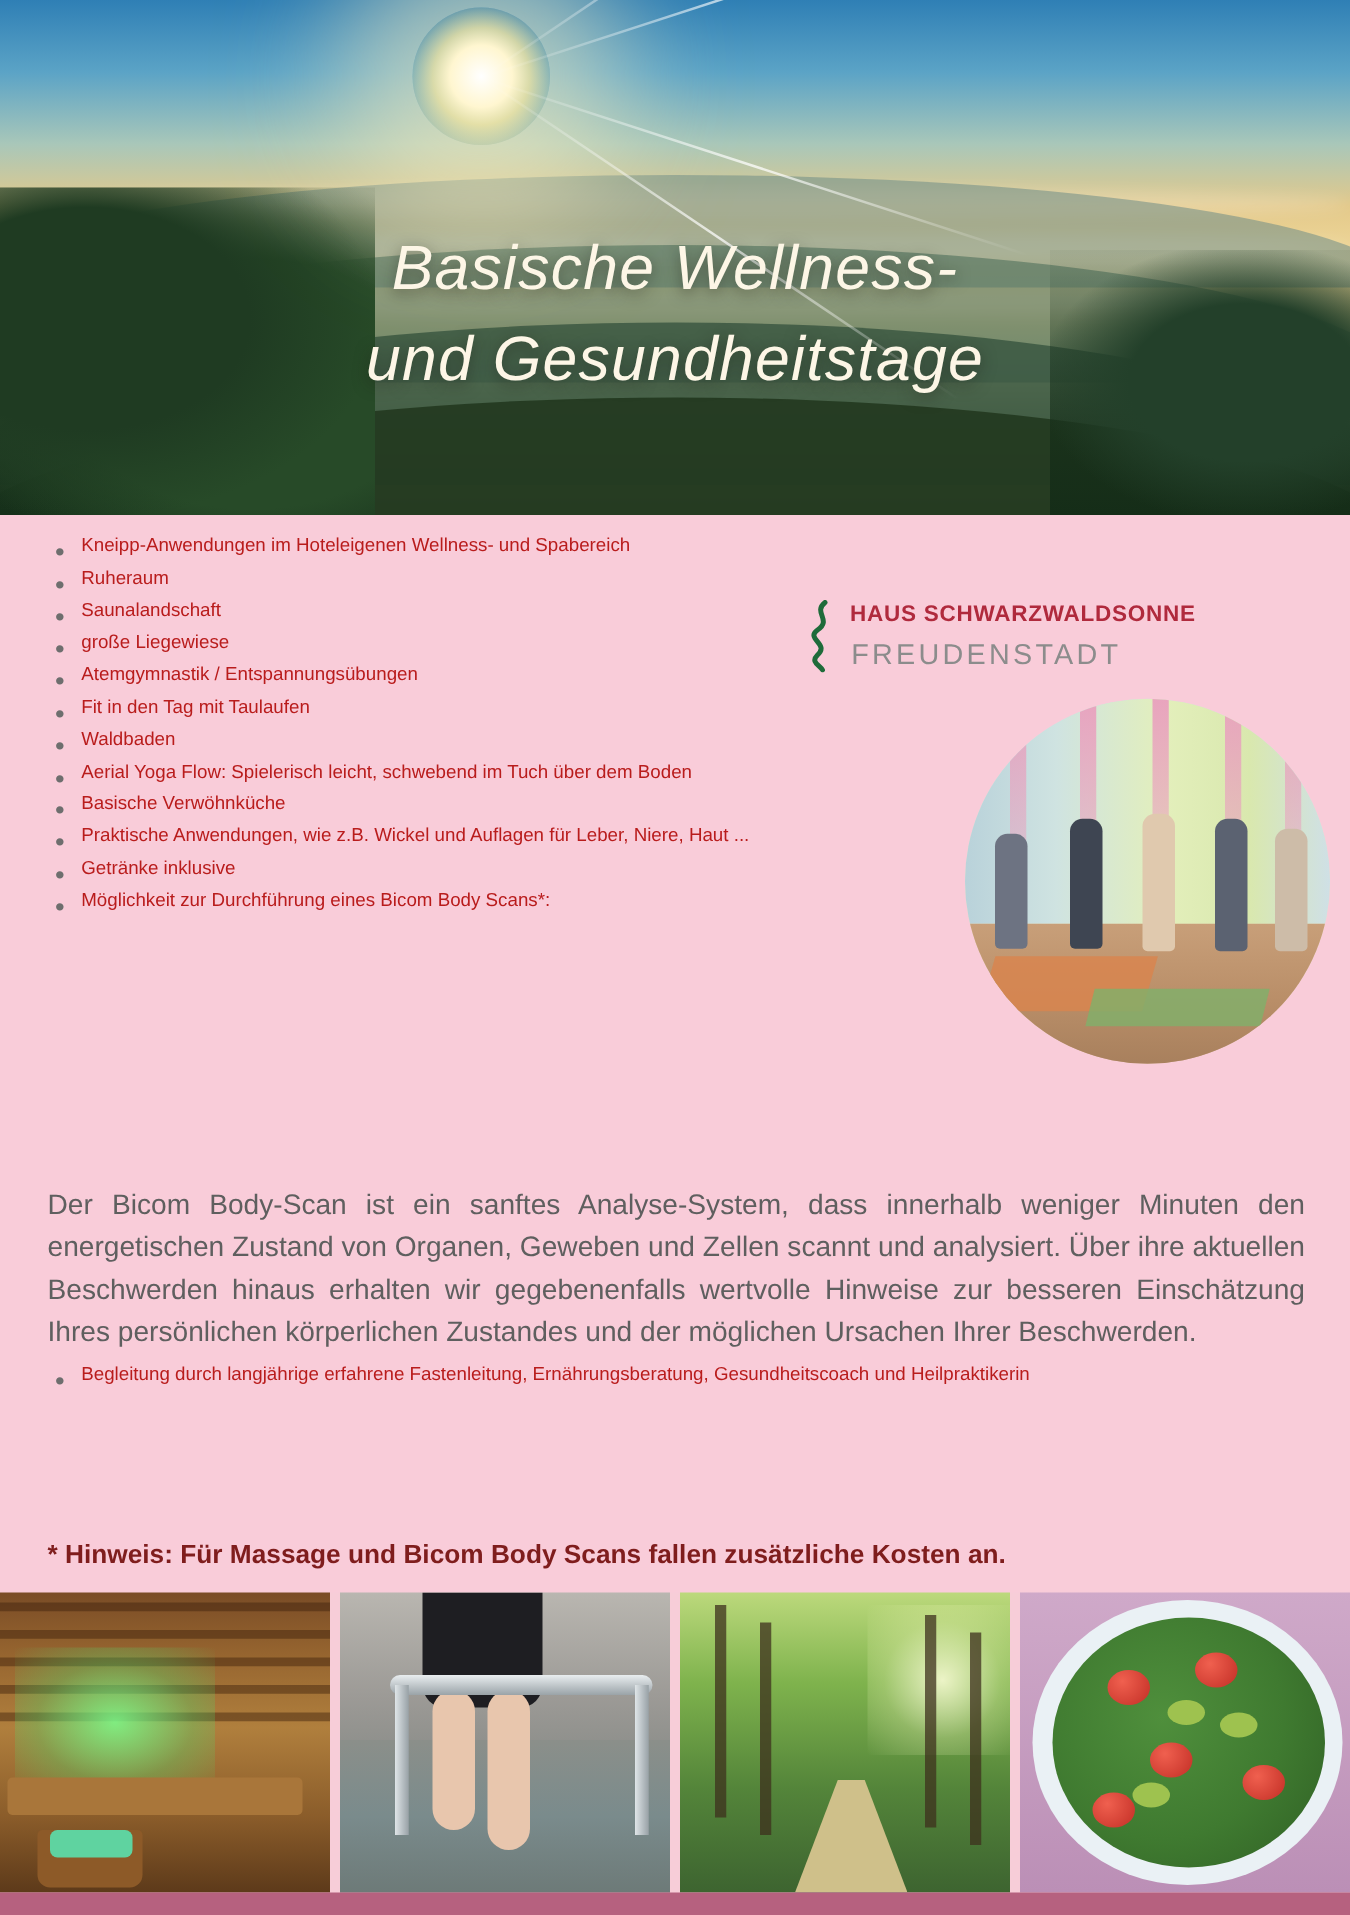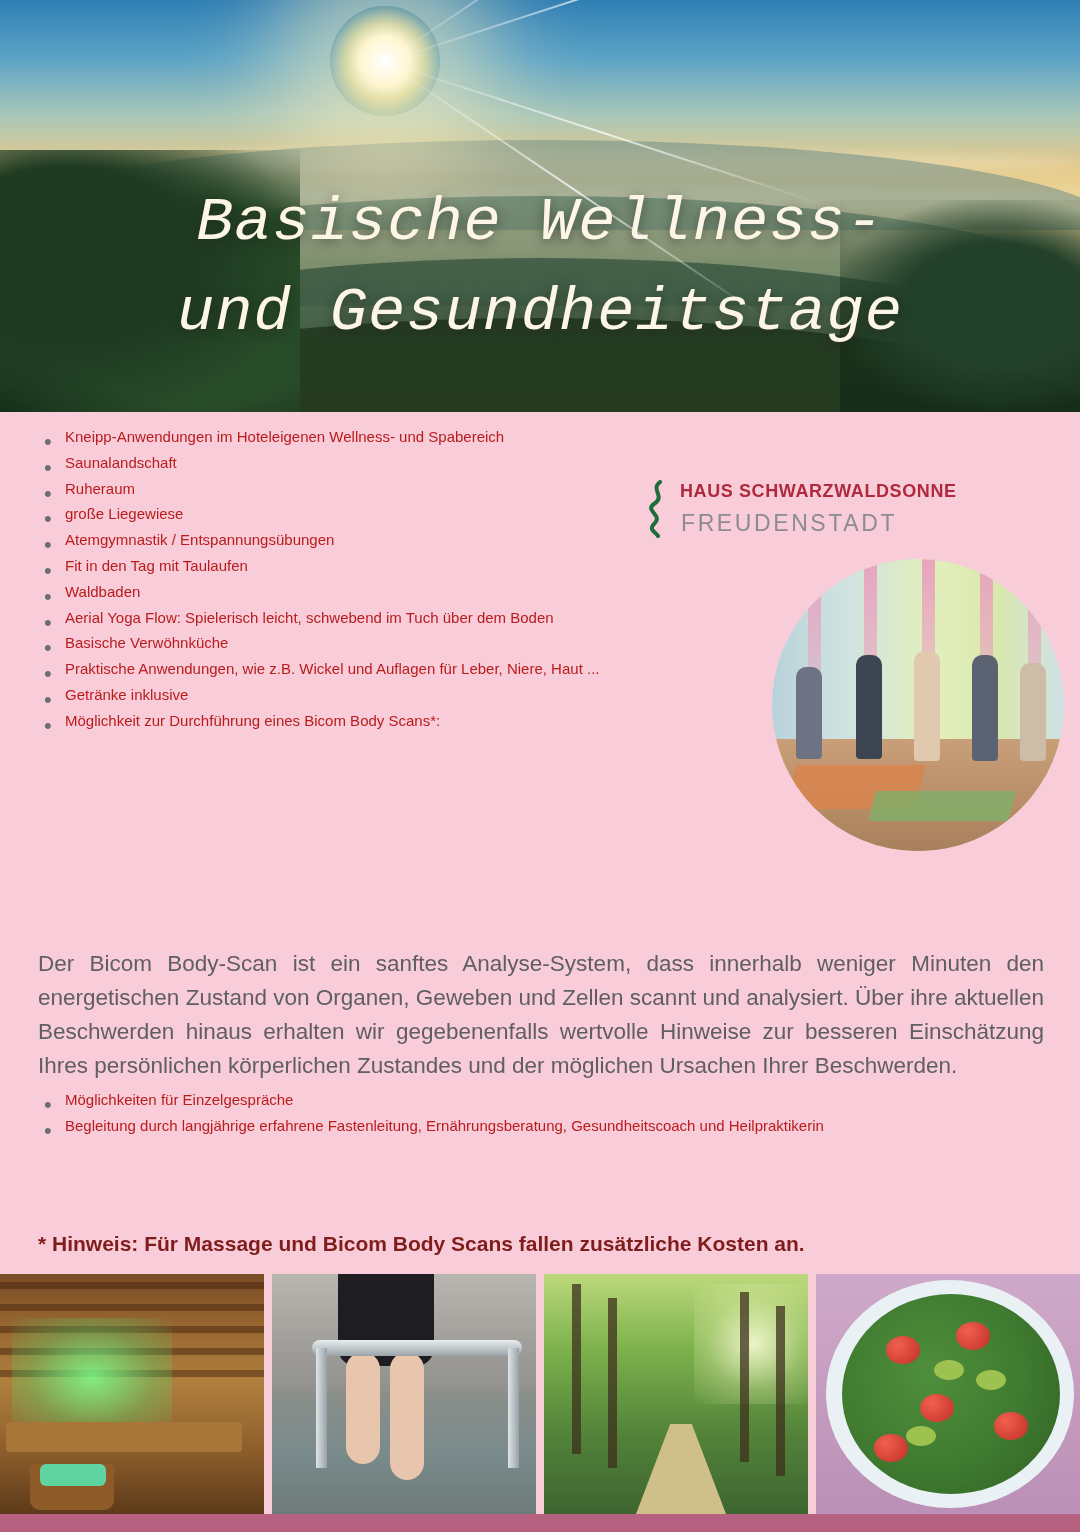--- a/index.html
+++ b/index.html
@@ -89,23 +89,23 @@
       radial-gradient(ellipse at 60% 50%, #23402a 0%, #23402a 42%, rgba(35,64,42,0) 75%),
       linear-gradient(to top, #152d18 0%, rgba(21,45,24,0.05) 95%);
   }
   .hero-title {
     position: absolute;
     left: 0;
     top: 178px;
     width: 1080px;
     text-align: center;
     color: #fdf6e6;
-    font-family: Liberation Mono, monospace;
+    font-family: Liberation Sans, sans-serif;
     font-style: italic;
-    font-size: 62px;
+    font-size: 50px;
     line-height: 1.45;
     font-weight: 400;
     letter-spacing: 1px;
     text-shadow: 0 3px 12px rgba(30,30,20,0.55);
     pointer-events: none;
   }
   .hero-title .l1 { display: block; }
   .hero-title .l2 { display: block; }
 
   
@@ -416,22 +416,22 @@
     <div class="logo">
       <svg class="logo-snake" width="36" height="58" viewBox="0 0 36 58">
         <path d="M20 2 C10 10, 26 16, 14 24 C4 31, 24 35, 14 44 C8 50, 16 52, 18 56" stroke="#1f6b3a" stroke-width="4" fill="none" stroke-linecap="round"></path>
       </svg>
       <div class="logo-l1">HAUS SCHWARZWALDSONNE</div>
       <div class="logo-l2">FREUDENSTADT</div>
     </div>
 
     <ul class="bullets list-top">
       <li>Kneipp-Anwendungen im Hoteleigenen Wellness- und Spabereich</li>
+      <li>Ruheraum</li>
       <li>Saunalandschaft</li>
-      <li>Ruheraum</li>
       <li>große Liegewiese</li>
       <li>Atemgymnastik / Entspannungsübungen</li>
       <li>Fit in den Tag mit Taulaufen</li>
       <li>Waldbaden</li>
       <li style="width:720px;">Aerial Yoga Flow: Spielerisch leicht, schwebend im Tuch über dem Boden</li>
       <li>Basische Verwöhnküche</li>
       <li>Praktische Anwendungen, wie z.B. Wickel und Auflagen für Leber, Niere, Haut ...</li>
       <li>Getränke inklusive</li>
       <li>Möglichkeit zur Durchführung eines Bicom Body Scans*:</li>
     </ul>
@@ -452,21 +452,20 @@
       <div class="person" style="left:84px;top:96px;width:26px;height:104px;background:#3e4552;"></div>
       <div class="person" style="left:142px;top:92px;width:26px;height:110px;background:#e0c9ae;"></div>
       <div class="person" style="left:200px;top:96px;width:26px;height:106px;background:#5b6271;"></div>
       <div class="person" style="left:248px;top:104px;width:26px;height:98px;background:#cdbca8;"></div>
     </div>
 
 
     <p class="para">Der Bicom Body-Scan ist ein sanftes Analyse-System, dass innerhalb weniger Minuten den energetischen Zustand von Organen, Geweben und Zellen scannt und analysiert. Über ihre aktuellen Beschwerden hinaus erhalten wir gegebenenfalls wertvolle Hinweise zur besseren Einschätzung Ihres persönlichen körperlichen Zustandes und der möglichen Ursachen Ihrer Beschwerden.</p>
 
     <ul class="bullets list-mid">
-      <li>Möglichkeiten für Einzelgespräche</li>
       <li class="li-justify">Begleitung durch langjährige erfahrene Fastenleitung, Ernährungsberatung, Gesundheitscoach und Heilpraktikerin</li>
     </ul>
 
     <div class="hinweis">* Hinweis: Für Massage und Bicom Body Scans fallen zusätzliche Kosten an.</div>
   </div>
 
   <div class="strip">
 
     <div class="p-sauna">
       <div class="band" style="top:8px;"></div>

